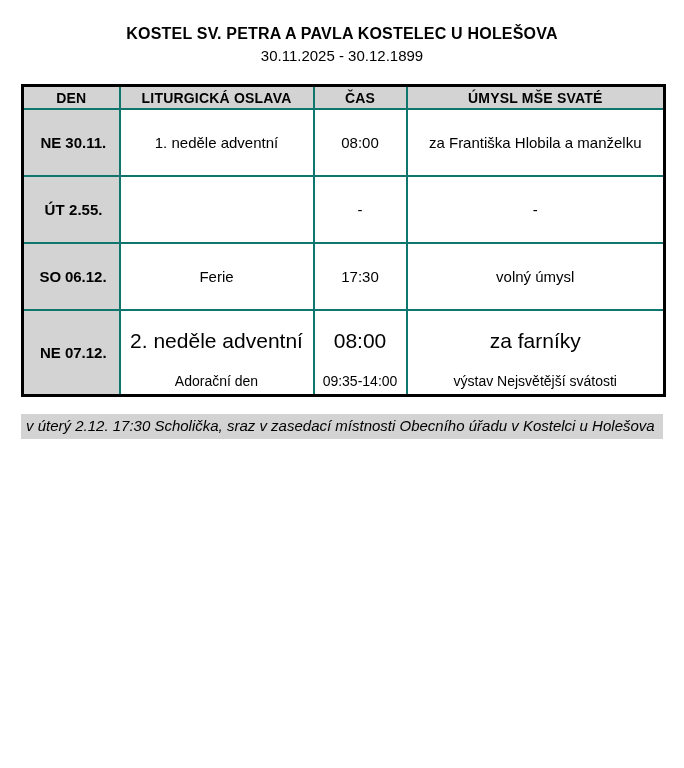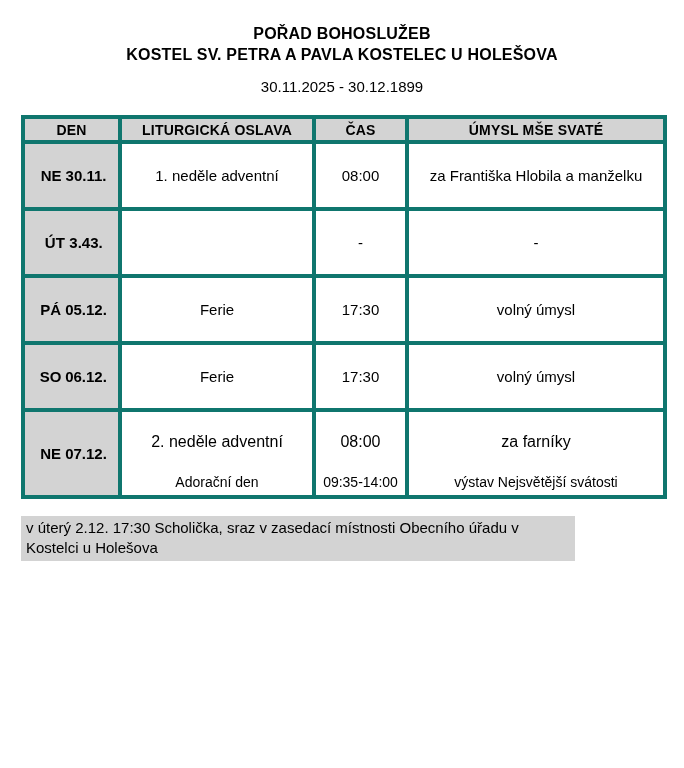--- a/index.html
+++ b/index.html
@@ -11,32 +11,32 @@
     overflow: hidden;
     font-family: "Liberation Sans", "DejaVu Sans", sans-serif;
     color: #000000;
     -webkit-font-smoothing: antialiased;
   }
   .page { width: 684px; height: 768px; position: relative; }
 
   
   .title-block { padding-top: 23px; text-align: center; }
   .title-line { font-size: 16px; font-weight: bold; line-height: 21px; letter-spacing: 0.2px; }
-  .date-range { font-size: 15px; font-weight: normal; line-height: 20px; margin-top: 12px; }
+  .date-range { font-size: 15px; font-weight: normal; line-height: 20px; margin-top: 2px; }
 
   
   table.schedule {
     margin: 18px 0 0 21px;
     width: 642px;
     border-collapse: collapse;
     table-layout: fixed;
     border: 3px solid #000;
   }
   .schedule th, .schedule td {
-    border: 4px solid #0f766e;
+    border: 2px solid #0f766e;
     overflow: hidden;
   }
   .schedule thead th {
     background: var(--cell-gray, #d3d3d3);
     font-size: 14px;
     font-weight: bold;
     height: 19px;
     padding: 1px 2px;
     text-align: center;
     letter-spacing: 0.2px;
@@ -58,47 +58,47 @@
     font-size: 15px;
     white-space: nowrap;
   }
   .day-abbr { display: inline-block; min-width: 29px; }
 
   
   tr.last-row td.two-line { padding: 0; vertical-align: top; }
   tr.last-row .l1 {
     height: 58px;
     display: flex; align-items: center; justify-content: center;
-    font-size: 16px;
+    font-size: 21px;
   }
   tr.last-row .l2 {
     height: 25px;
     display: flex; align-items: center; justify-content: center;
     font-size: 14px;
   }
 
   
   .note {
-    width: 554px;
+    width: 642px;
     box-sizing: border-box;
     margin: 17px 0 0 21px;
     background: var(--cell-gray, #d3d3d3);
     padding: 2px 6px 3px 5px;
     font-size: 15px;
     line-height: 20px;
     text-align: left;
+    font-style: italic;
   }
 </style>
 </head>
 <body style="background: rgb(255, 255, 255); color: rgb(0, 0, 0);">
 
 <div class="page">
 
   <div class="title-block">
-    <div class="title-line">POŘAD BOHOSLUŽEB</div>
     <div class="title-line">KOSTEL SV. PETRA A PAVLA KOSTELEC U HOLEŠOVA</div>
     <div class="date-range">30.11.2025 - 30.12.1899</div>
   </div>
 
   <table class="schedule">
     <colgroup>
       <col style="width:97px">
         <col style="width:194px">
         <col style="width:93px">
         <col style="width:258px">
@@ -112,30 +112,24 @@
       </tr>
     </thead>
     <tbody>
       <tr>
         <td class="day-cell"><span class="day-abbr">NE</span><span>30.11.</span></td>
         <td>1. neděle adventní</td>
         <td>08:00</td>
         <td>za Františka Hlobila a manželku</td>
       </tr>
       <tr>
-        <td class="day-cell"><span class="day-abbr">ÚT</span><span>3.43.</span></td>
+        <td class="day-cell"><span class="day-abbr">ÚT</span><span>2.55.</span></td>
         <td></td>
         <td>-</td>
         <td>-</td>
-      </tr>
-      <tr>
-        <td class="day-cell"><span class="day-abbr">PÁ</span><span>05.12.</span></td>
-        <td>Ferie</td>
-        <td>17:30</td>
-        <td>volný úmysl</td>
       </tr>
       <tr>
         <td class="day-cell"><span class="day-abbr">SO</span><span>06.12.</span></td>
         <td>Ferie</td>
         <td>17:30</td>
         <td>volný úmysl</td>
       </tr>
       <tr class="last-row">
         <td class="day-cell"><span class="day-abbr">NE</span><span>07.12.</span></td>
         <td class="two-line">

